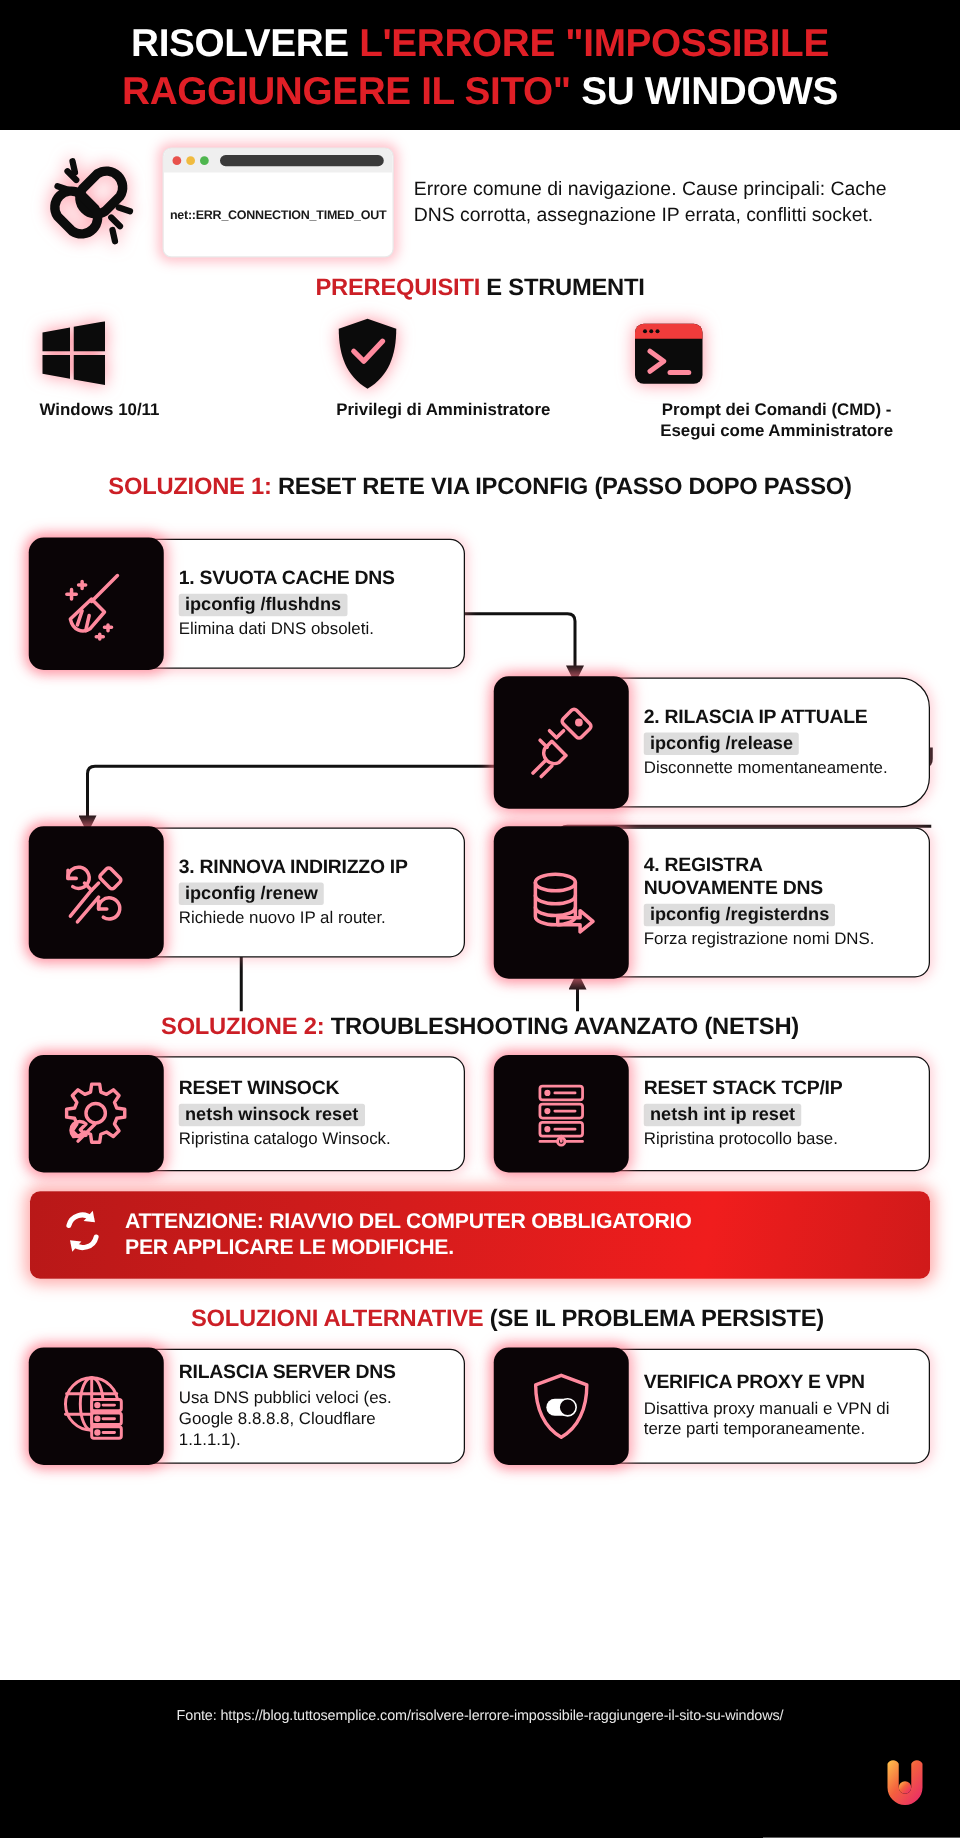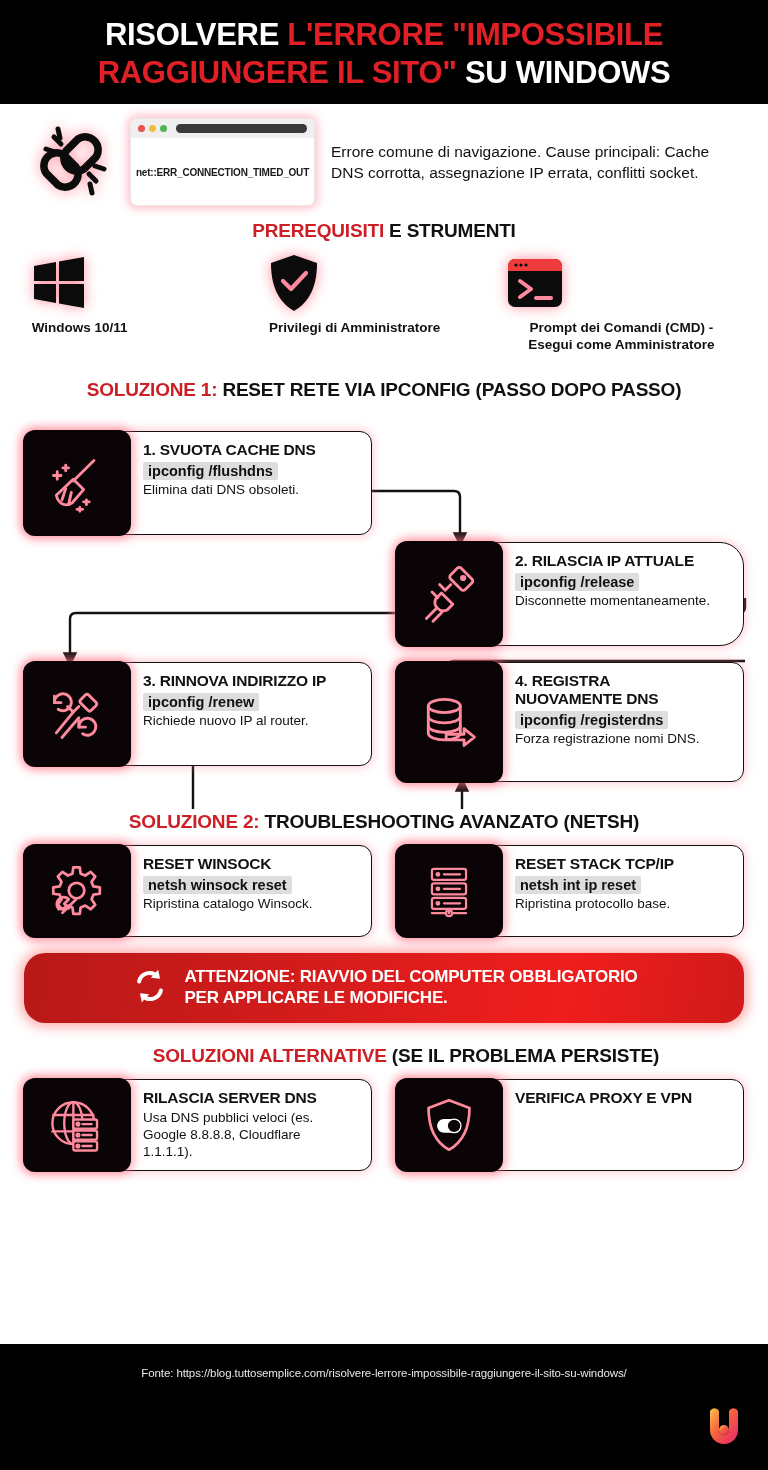--- a/index.html
+++ b/index.html
@@ -95,21 +95,21 @@
   }
   .card-icon {
     width:108px; flex:0 0 108px;
     background:#0a0406; border-radius:12px;
     display:flex; align-items:center; justify-content:center;
     box-shadow:0 0 10px 3px rgba(255,110,130,.6);
     position:relative; left:-2px; top:-2px;
     height:calc(100% + 4px);
     z-index:5;
   }
-  .card-body { flex:1; padding:9px 23px 9px 10px; display:flex; flex-direction:column; }
+  .card-body { flex:1; padding:9px 23px 9px 10px; display:flex; flex-direction:column; justify-content:center; }
   .card-h {
     font-size:15.5px; font-weight:bold; color:#111;
     line-height:1.18; letter-spacing:-0.2px;
   }
   .card-cmd {
     display:inline-block; align-self:flex-start;
     background:#dddddd; color:#111;
     font-size:14.5px; font-weight:bold;
     padding:1px 5px; margin:3px 0 2px 0; border-radius:2px;
   }
@@ -120,23 +120,23 @@
   
   .sol2 { position:relative; margin-top:2px; }
   .pair-row { display:flex; gap:24px; padding:12px 24px 0 24px; }
   .pair-card { flex:1; position:relative; height:92px; }
   .pair-card .card { position:relative; left:0; top:0; width:100%; height:92px; }
 
   
   .warn {
     margin:16px 24px 0 24px; height:70px;
     background:linear-gradient(100deg,#b81818 0%,#d41c1c 40%,#f01d1d 75%,#d01a1a 100%);
-    border-radius:21px;
+    border-radius:8px;
     box-shadow:0 0 12px 4px rgba(255,90,90,.5);
-    display:flex; align-items:center; gap:14px; padding:0 22px;justify-content:center;
+    display:flex; align-items:center; gap:14px; padding:0 22px;
   }
   .warn-text {
     color:#fff; font-size:17px; font-weight:bold;
     line-height:1.2; letter-spacing:-0.2px;
   }
 
   
   .alt-title { margin-top:22px;margin-left:44px; }
 
   
@@ -446,20 +446,21 @@
       <div class="card">
         <div class="card-icon">
           <svg viewBox="0 0 68 68" width="58" height="58">
             <path d="M34 5 L58 14 C58 36 50 54 34 63 C18 54 10 36 10 14 Z" fill="none" stroke="#ff8a9e" stroke-width="3.2" stroke-linejoin="round"></path>
             <rect x="20" y="27" width="28" height="16" rx="8" fill="#ffffff"></rect>
             <circle cx="40" cy="35" r="8" fill="#0a0406" stroke="#ffffff" stroke-width="1.5"></circle>
           </svg>
         </div>
         <div class="card-body">
           <div class="card-h">VERIFICA PROXY E VPN</div>
+          <div class="card-d" style="margin-top:3px;">Disattiva proxy manuali e VPN di terze parti temporaneamente.</div>
         </div>
       </div>
     </div>
 
   </div>
 
 </div>
 
 <div class="footer">
   <div class="footer-src">Fonte: https://blog.tuttosemplice.com/risolvere-lerrore-impossibile-raggiungere-il-sito-su-windows/</div>

